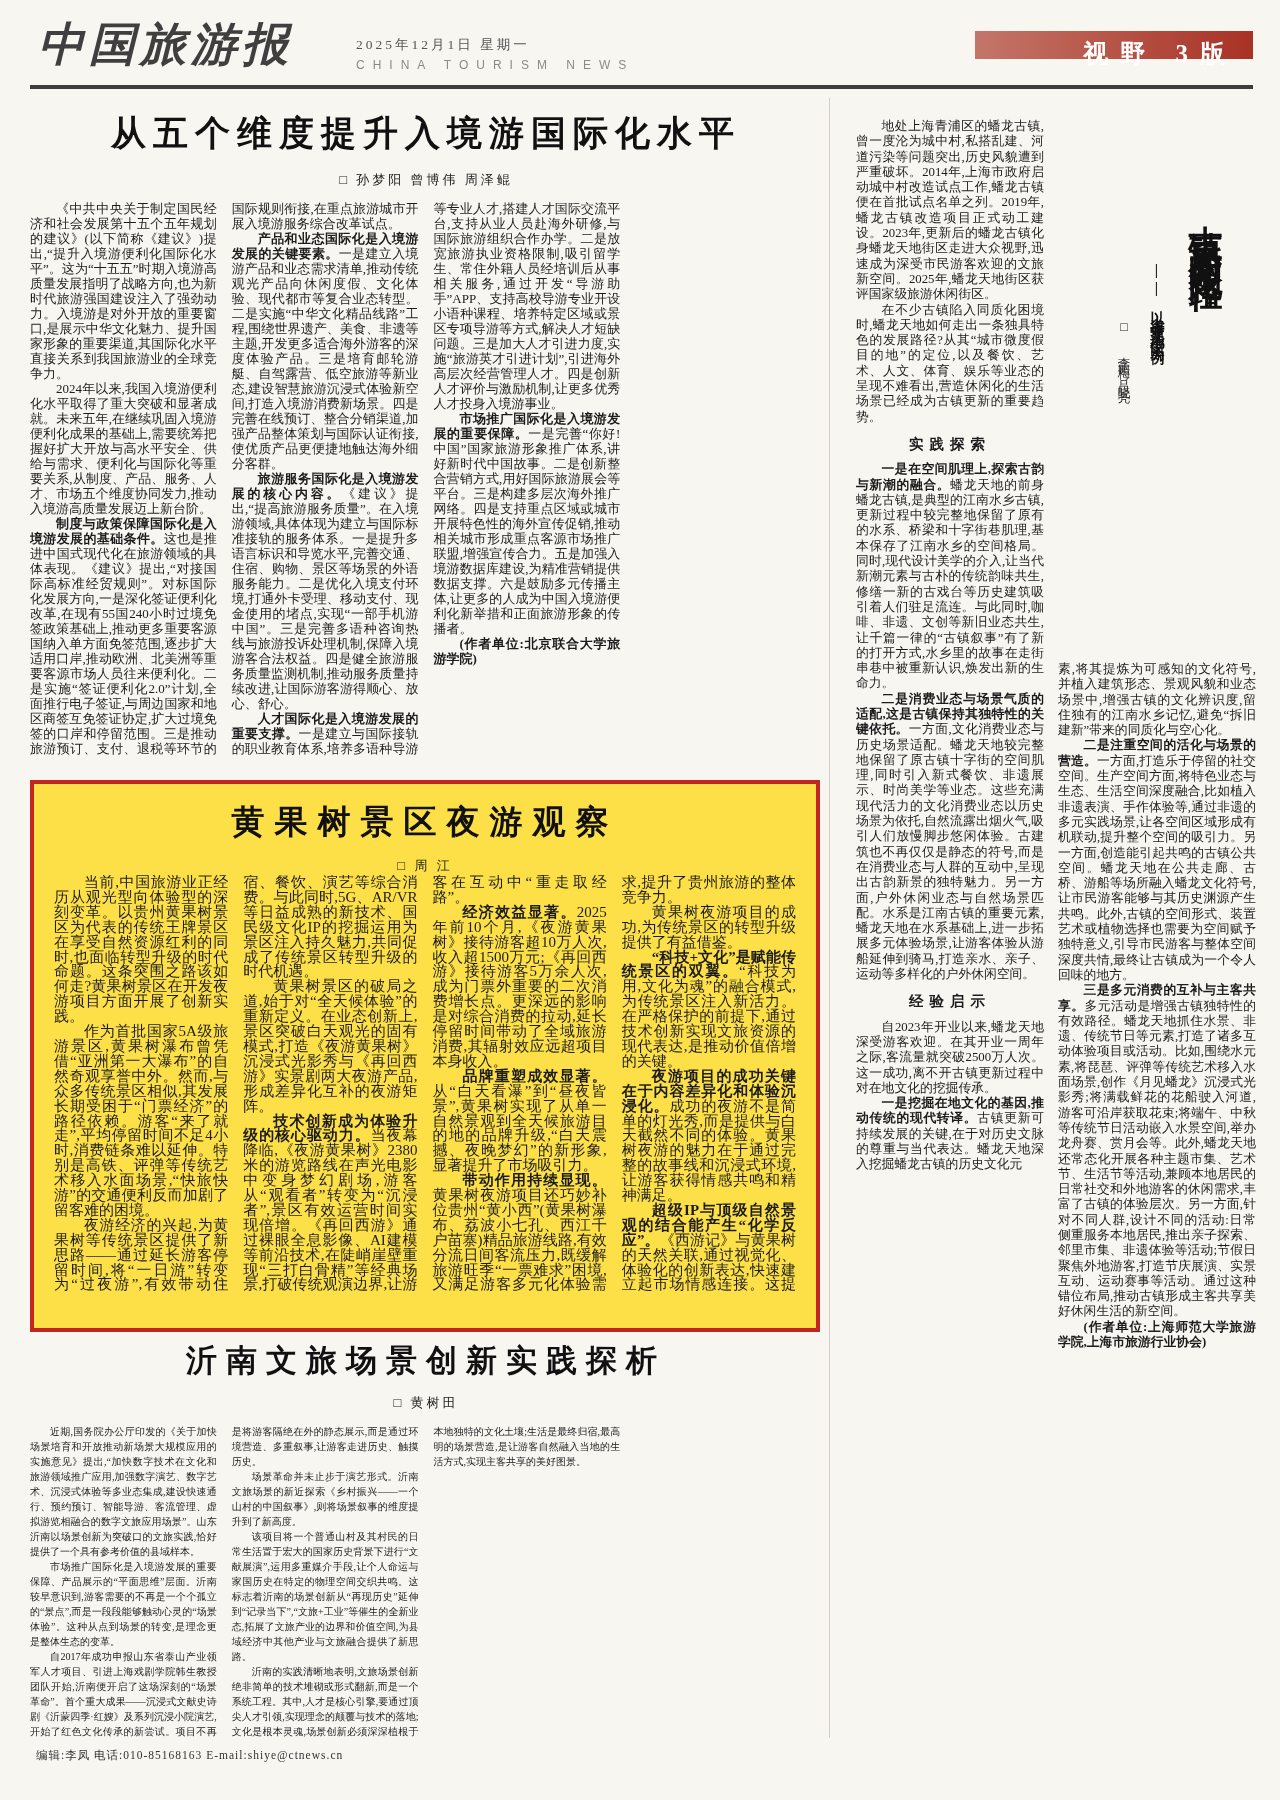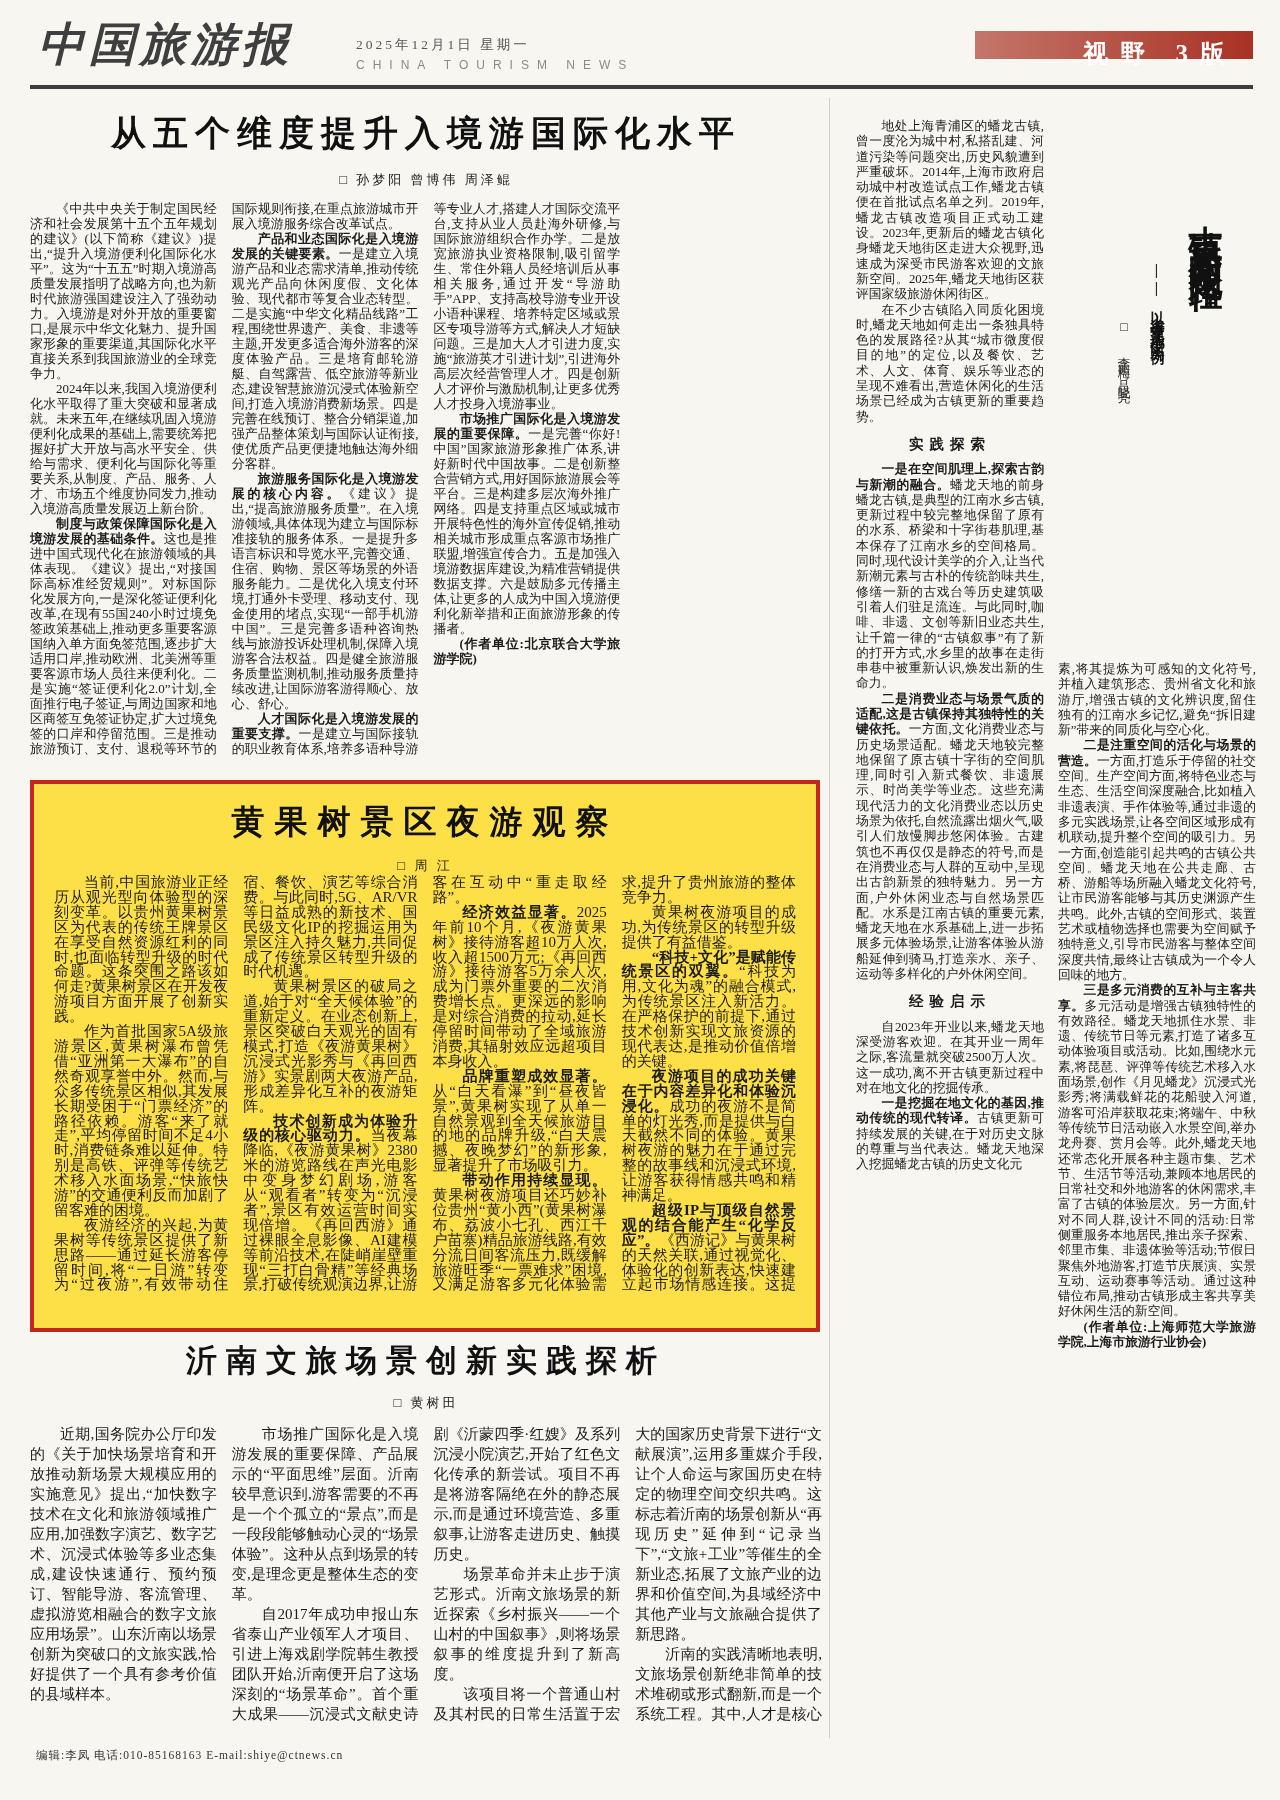--- a/index.html
+++ b/index.html
@@ -34,21 +34,21 @@
   
   .art-hgs{position:absolute;left:30px;top:780px;width:790px;height:552px;box-sizing:border-box;
         border:4px solid #c3251f;background:#fde047;padding:10px 20px;}
   .art-hgs .art-title{font-size:33px;letter-spacing:10px;margin-top:6px;}
   .art-hgs .byline{margin-top:12px;}
   .art-hgs .body-cols{margin-top:0;height:430px;column-count:4;column-gap:15px;font-size:15px;line-height:14.9px;}
   
   .art-yn{position:absolute;left:30px;top:1340px;width:792px;}
   .art-yn .art-title{font-size:31px;letter-spacing:9px;}
   .art-yn .byline{margin-top:12px;}
-  .art-yn .body-cols{margin-top:12px;height:318px;column-count:4;column-gap:15px;font-size:15px;line-height:20px;}
+  .art-yn .body-cols{margin-top:12px;height:318px;column-count:4;column-gap:15px;font-size:10px;line-height:15px;}
   
   .v-divider{position:absolute;left:829px;top:98px;width:1px;height:1640px;background:#d4cfc6;}
   .art-gz{position:absolute;left:842px;top:98px;width:414px;height:1648px;}
   .gz-col1{position:absolute;left:14px;top:21px;width:188px;height:1586px;overflow:hidden;
         font-size:12.8px;line-height:15.3px;}
   .gz-col2{position:absolute;left:216px;top:24px;width:198px;height:1586px;}
   .gz-title-block{height:540px;display:flex;flex-direction:row;justify-content:flex-end;
         gap:16px;padding:76px 28px 0 0;box-sizing:border-box;}
   .v-author{writing-mode:vertical-rl;font-size:12.5px;letter-spacing:5px;margin-top:122px;color:#222;}
   .v-subtitle{writing-mode:vertical-rl;font-size:14px;font-weight:700;letter-spacing:4px;margin-top:66px;color:#111;}
@@ -132,21 +132,21 @@
         <p class="para">自2023年开业以来,蟠龙天地深受游客欢迎。在其开业一周年之际,客流量就突破2500万人次。这一成功,离不开古镇更新过程中对在地文化的挖掘传承。</p>
         <p class="para"><b class="lead">一是挖掘在地文化的基因,推动传统的现代转译。</b>古镇更新可持续发展的关键,在于对历史文脉的尊重与当代表达。蟠龙天地深入挖掘蟠龙古镇的历史文化元</p>
       </div>
     <div class="gz-col2">
       <div class="gz-title-block">
         <div class="v-author">□ 李丽梅  吕晓亮</div>
         <div class="v-subtitle">——以上海蟠龙天地街区为例</div>
         <div class="v-title">古镇更新的休闲化路径</div>
       </div>
       <div class="gz-col2-text">
-          <p class="para cont">素,将其提炼为可感知的文化符号,并植入建筑形态、贵州省文化和旅游厅,增强古镇的文化辨识度,留住独有的江南水乡记忆,避免“拆旧建新”带来的同质化与空心化。</p>
+          <p class="para cont">素,将其提炼为可感知的文化符号,并植入建筑形态、景观风貌和业态场景中,增强古镇的文化辨识度,留住独有的江南水乡记忆,避免“拆旧建新”带来的同质化与空心化。</p>
           <p class="para"><b class="lead">二是注重空间的活化与场景的营造。</b>一方面,打造乐于停留的社交空间。生产空间方面,将特色业态与生态、生活空间深度融合,比如植入非遗表演、手作体验等,通过非遗的多元实践场景,让各空间区域形成有机联动,提升整个空间的吸引力。另一方面,创造能引起共鸣的古镇公共空间。蟠龙天地在公共走廊、古桥、游船等场所融入蟠龙文化符号,让市民游客能够与其历史渊源产生共鸣。此外,古镇的空间形式、装置艺术或植物选择也需要为空间赋予独特意义,引导市民游客与整体空间深度共情,最终让古镇成为一个令人回味的地方。</p>
           <p class="para"><b class="lead">三是多元消费的互补与主客共享。</b>多元活动是增强古镇独特性的有效路径。蟠龙天地抓住水景、非遗、传统节日等元素,打造了诸多互动体验项目或活动。比如,围绕水元素,将琵琶、评弹等传统艺术移入水面场景,创作《月见蟠龙》沉浸式光影秀;将满载鲜花的花船驶入河道,游客可沿岸获取花束;将端午、中秋等传统节日活动嵌入水景空间,举办龙舟赛、赏月会等。此外,蟠龙天地还常态化开展各种主题市集、艺术节、生活节等活动,兼顾本地居民的日常社交和外地游客的休闲需求,丰富了古镇的体验层次。另一方面,针对不同人群,设计不同的活动:日常侧重服务本地居民,推出亲子探索、邻里市集、非遗体验等活动;节假日聚焦外地游客,打造节庆展演、实景互动、运动赛事等活动。通过这种错位布局,推动古镇形成主客共享美好休闲生活的新空间。</p>
           <p class="para endnote">(作者单位:上海师范大学旅游学院,上海市旅游行业协会)</p>
         </div>
     </div>
   </div>
 
   <div class="footer">编辑:李凤  电话:010-85168163  E-mail:shiye@ctnews.cn</div>
 </div>
 

